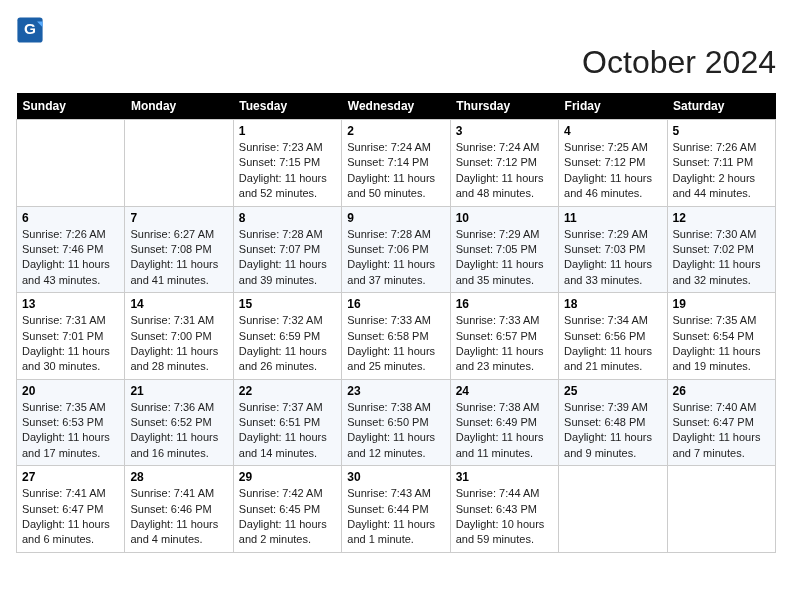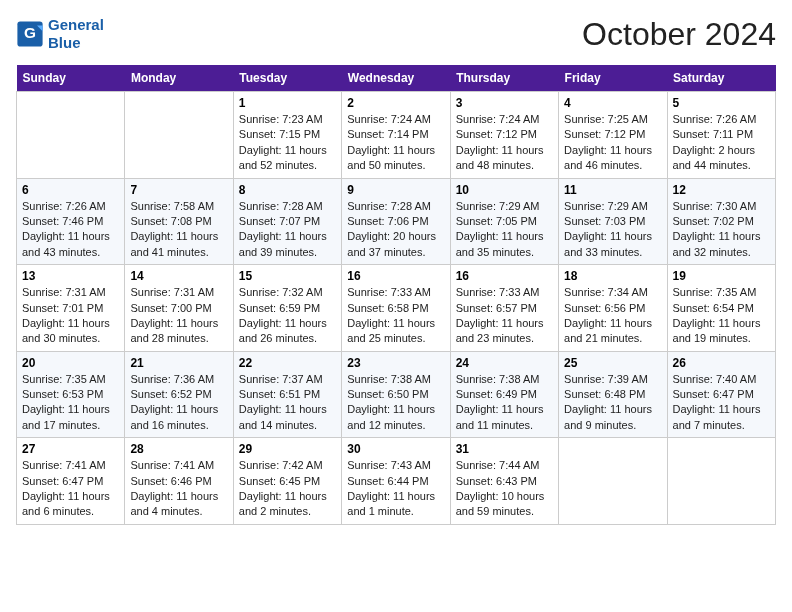--- a/index.html
+++ b/index.html
@@ -29,37 +29,38 @@
     }
     .logo-text span {
       color: #1a5fa8;
     }
     .logo-icon {
       width: 28px;
       height: 28px;
     }
     .title-block {
       text-align: right;
+      margin-top: 28px;
     }
     .month-title {
       font-size: 32px;
       font-weight: normal;
       color: #222;
     }
     .location {
       font-size: 14px;
       color: #444;
     }
     table {
       width: 100%;
       border-collapse: collapse;
       font-size: 11px;
     }
     th {
-      background-color: #4c1d95;
+      background-color: #000000;
       color: #fff;
       padding: 6px 6px;
       text-align: left;
       font-size: 12px;
       font-weight: bold;
     }
     td {
       border: 1px solid #ccc;
       vertical-align: top;
       padding: 4px 5px;
@@ -88,24 +89,20 @@
 </head>
 <body>
 
 <div class="header">
   <div class="logo">
     <svg class="logo-icon" viewBox="0 0 40 40">
       <rect x="2" y="2" width="36" height="36" rx="4" fill="#1a5fa8"></rect>
       <text x="20" y="26" text-anchor="middle" fill="white" font-size="22" font-weight="bold" font-family="Arial">G</text>
       <polygon points="30,8 38,8 38,16" fill="#5aadff"></polygon>
     </svg>
-    <div class="logo-text">
-      <div><span>General</span></div>
-      <div><span>Blue</span></div>
-    </div>
   </div>
   <div class="title-block">
     <div class="month-title">October 2024</div>
   </div>
 </div>
 
 <table>
   <thead>
     <tr>
     <th>Sunday</th>
@@ -167,39 +164,39 @@
           <span class="day-number">6</span>
         <div class="cell-content">
           <span>Sunrise: 7:26 AM</span><br>
           <span>Sunset: 7:46 PM</span><br>
           <span>Daylight: 11 hours and 43 minutes.</span>
         </div>
         </td>
         <td>
           <span class="day-number">7</span>
         <div class="cell-content">
-          <span>Sunrise: 7:58 AM</span><br>
+          <span>Sunrise: 6:27 AM</span><br>
           <span>Sunset: 7:08 PM</span><br>
           <span>Daylight: 11 hours and 41 minutes.</span>
         </div>
         </td>
         <td>
           <span class="day-number">8</span>
         <div class="cell-content">
           <span>Sunrise: 7:28 AM</span><br>
           <span>Sunset: 7:07 PM</span><br>
           <span>Daylight: 11 hours and 39 minutes.</span>
         </div>
         </td>
         <td>
           <span class="day-number">9</span>
         <div class="cell-content">
           <span>Sunrise: 7:28 AM</span><br>
           <span>Sunset: 7:06 PM</span><br>
-          <span>Daylight: 20 hours and 37 minutes.</span>
+          <span>Daylight: 11 hours and 37 minutes.</span>
         </div>
         </td>
         <td>
           <span class="day-number">10</span>
         <div class="cell-content">
           <span>Sunrise: 7:29 AM</span><br>
           <span>Sunset: 7:05 PM</span><br>
           <span>Daylight: 11 hours and 35 minutes.</span>
         </div>
         </td>

